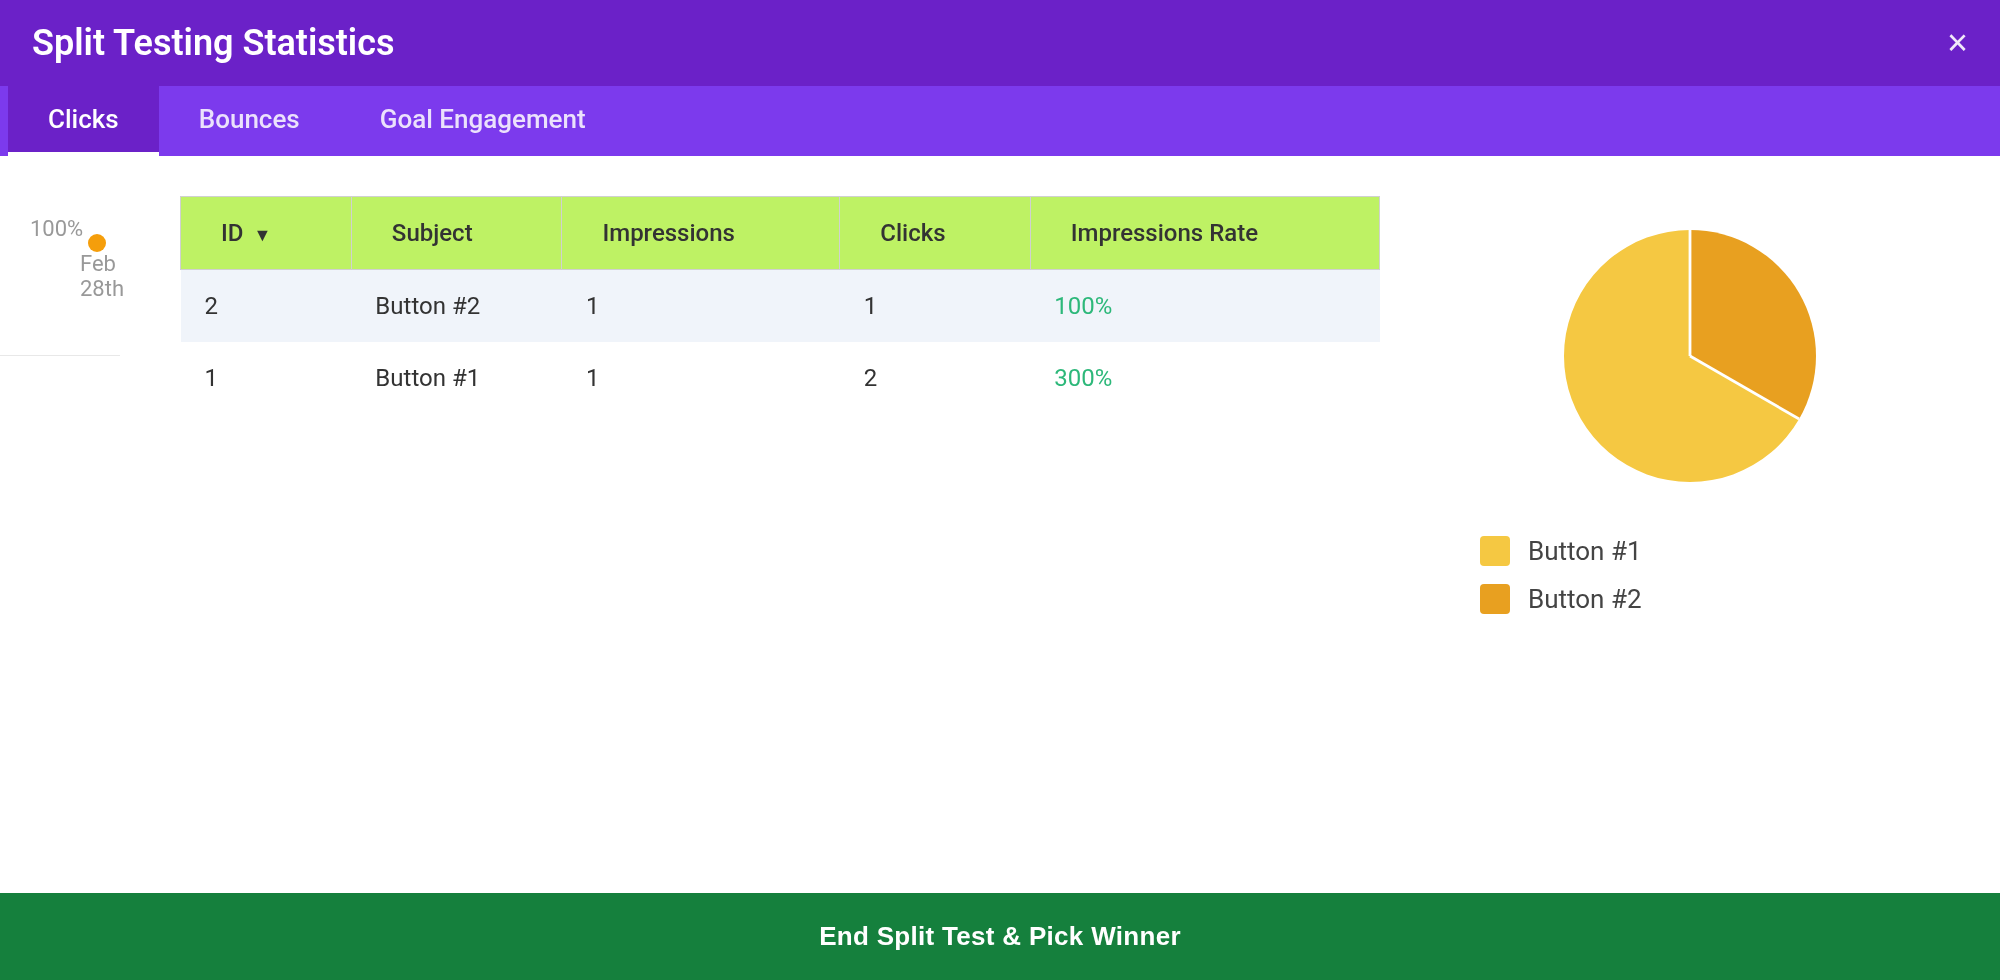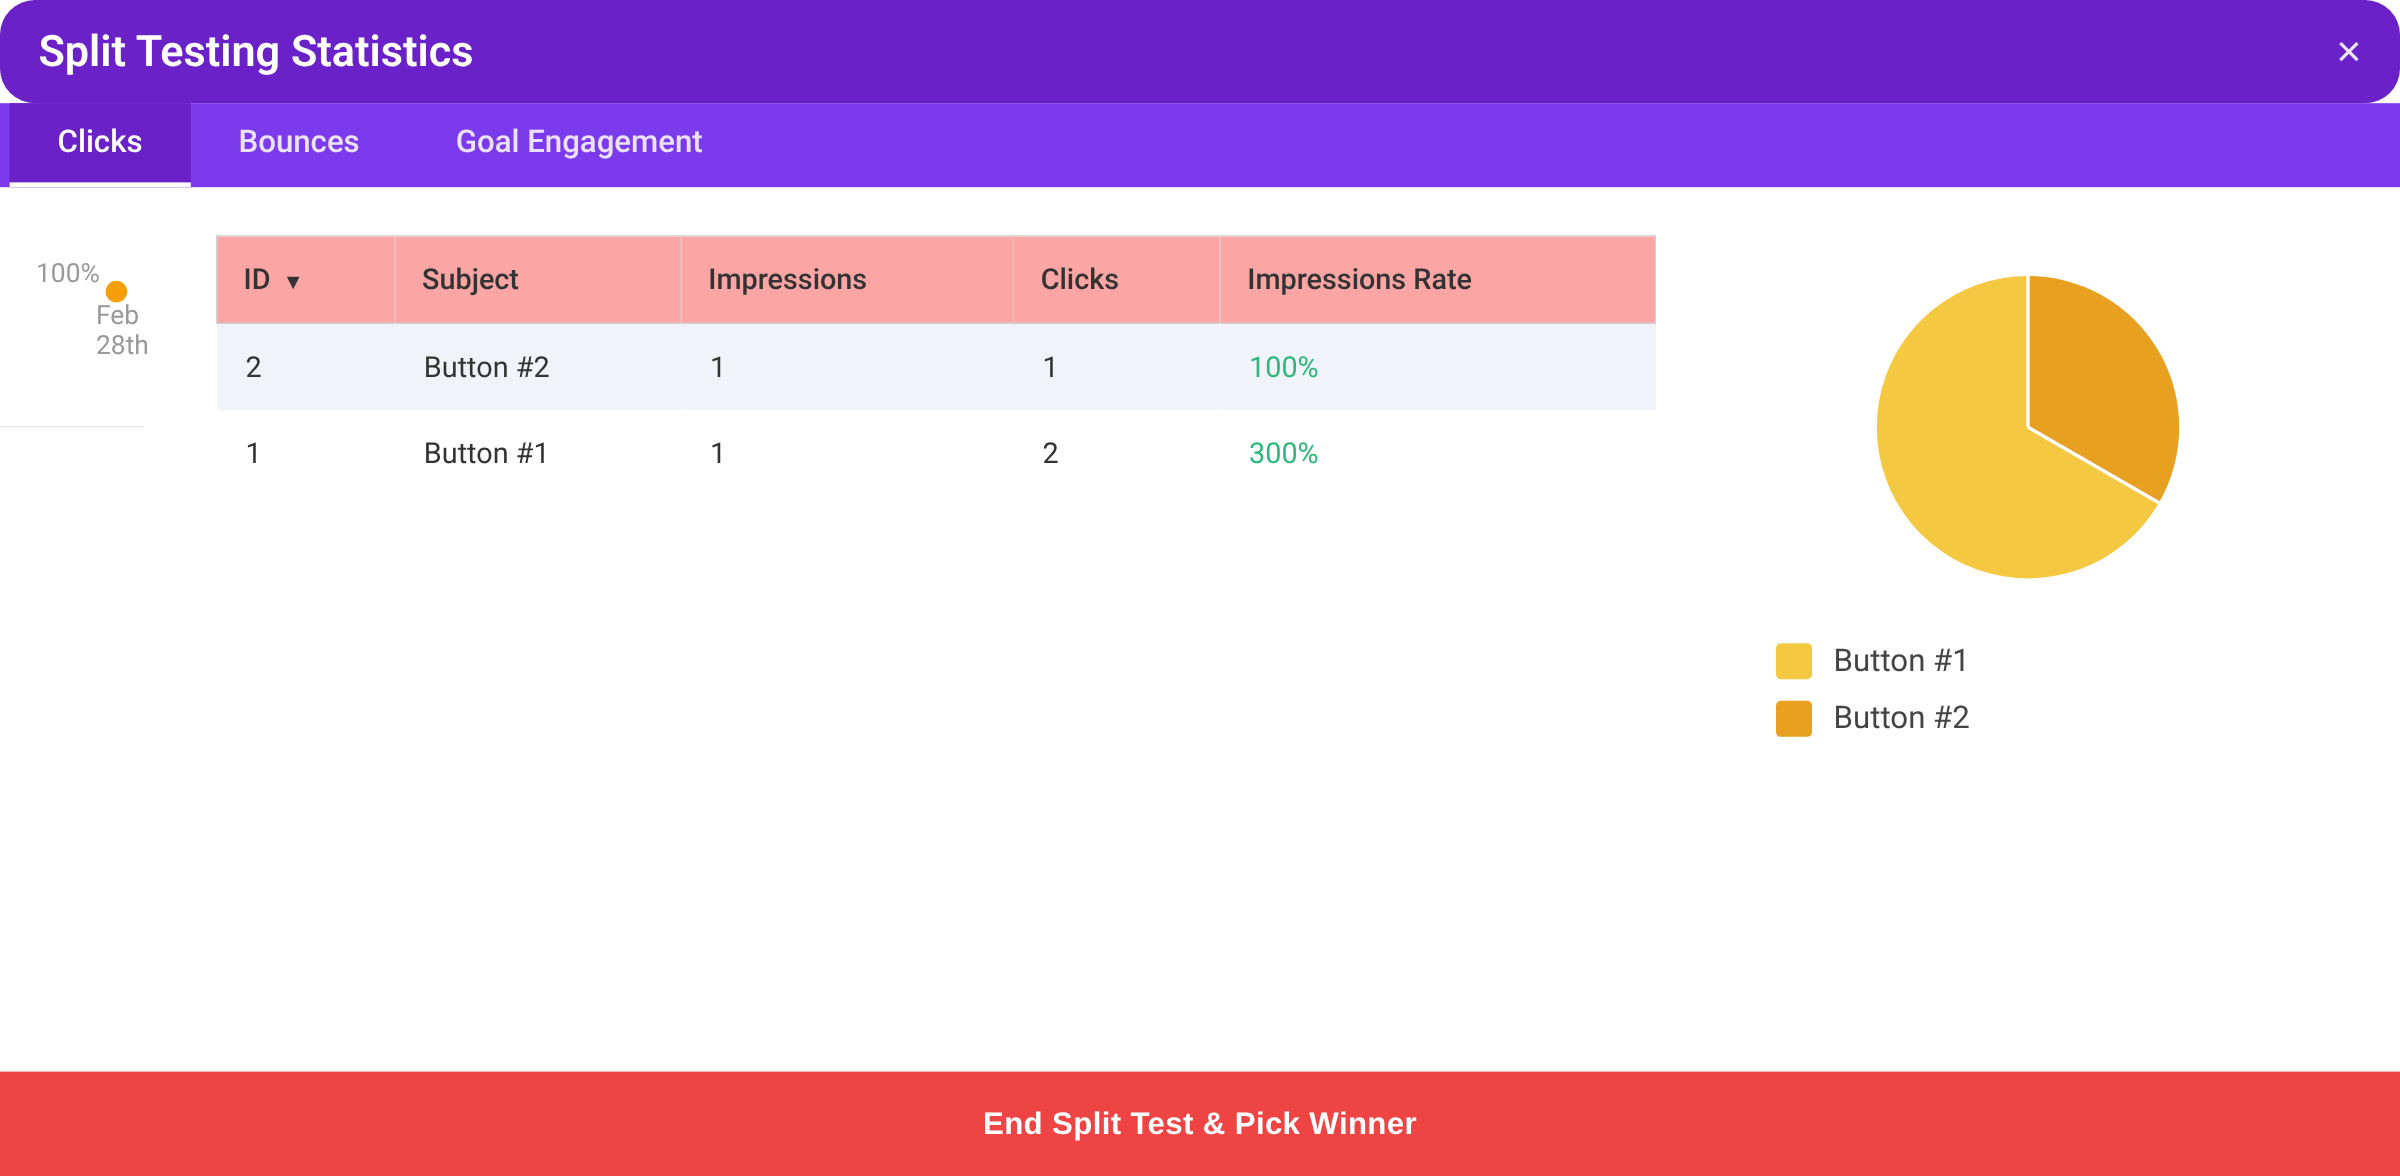--- a/index.html
+++ b/index.html
@@ -17,21 +17,20 @@
       display: flex;
       flex-direction: column;
       position: relative;
     }
     .modal-header {
       background: #6b21c8;
       padding: 22px 32px;
       display: flex;
       align-items: center;
       justify-content: space-between;
-      border-radius: 29px;
     }
     .modal-title {
       color: #fff;
       font-size: 36px;
       font-weight: 600;
     }
     .close-btn {
       color: #fff;
       font-size: 36px;
       cursor: pointer;
@@ -114,25 +113,25 @@
     }
     .data-table {
       width: 100%;
       border-collapse: collapse;
       font-size: 24px;
     }
     .data-table thead tr {
       border: 1px solid #d0d0d0;
     }
     .data-table thead th {
-      padding: 22px 22px;
+      padding: 22px 40px;
       text-align: left;
       font-weight: 500;
       color: #333;
-      background: #fca5a5;
+      background: #bef264;
       border: 1px solid #d0d0d0;
       margin-top: 13px;
     }
     .data-table thead th:first-child {
       border-right: 1px solid #d0d0d0;
     }
     .data-table tbody tr:nth-child(1) {
       background: #f0f4fa;
     }
     .data-table tbody tr:nth-child(2) {
@@ -199,21 +198,21 @@
       gap: 18px;
       font-size: 26px;
       color: #444;
     }
     .legend-dot {
       width: 30px;
       height: 30px;
       border-radius: 4px;
     }
     .footer-bar {
-      background: #ef4444;
+      background: #15803d;
       padding: 28px;
       text-align: center;
       text-decoration: underline;
     }
     .footer-btn {
       color: #fff;
       font-size: 26px;
       font-weight: 600;
       background: none;
       border: none;

